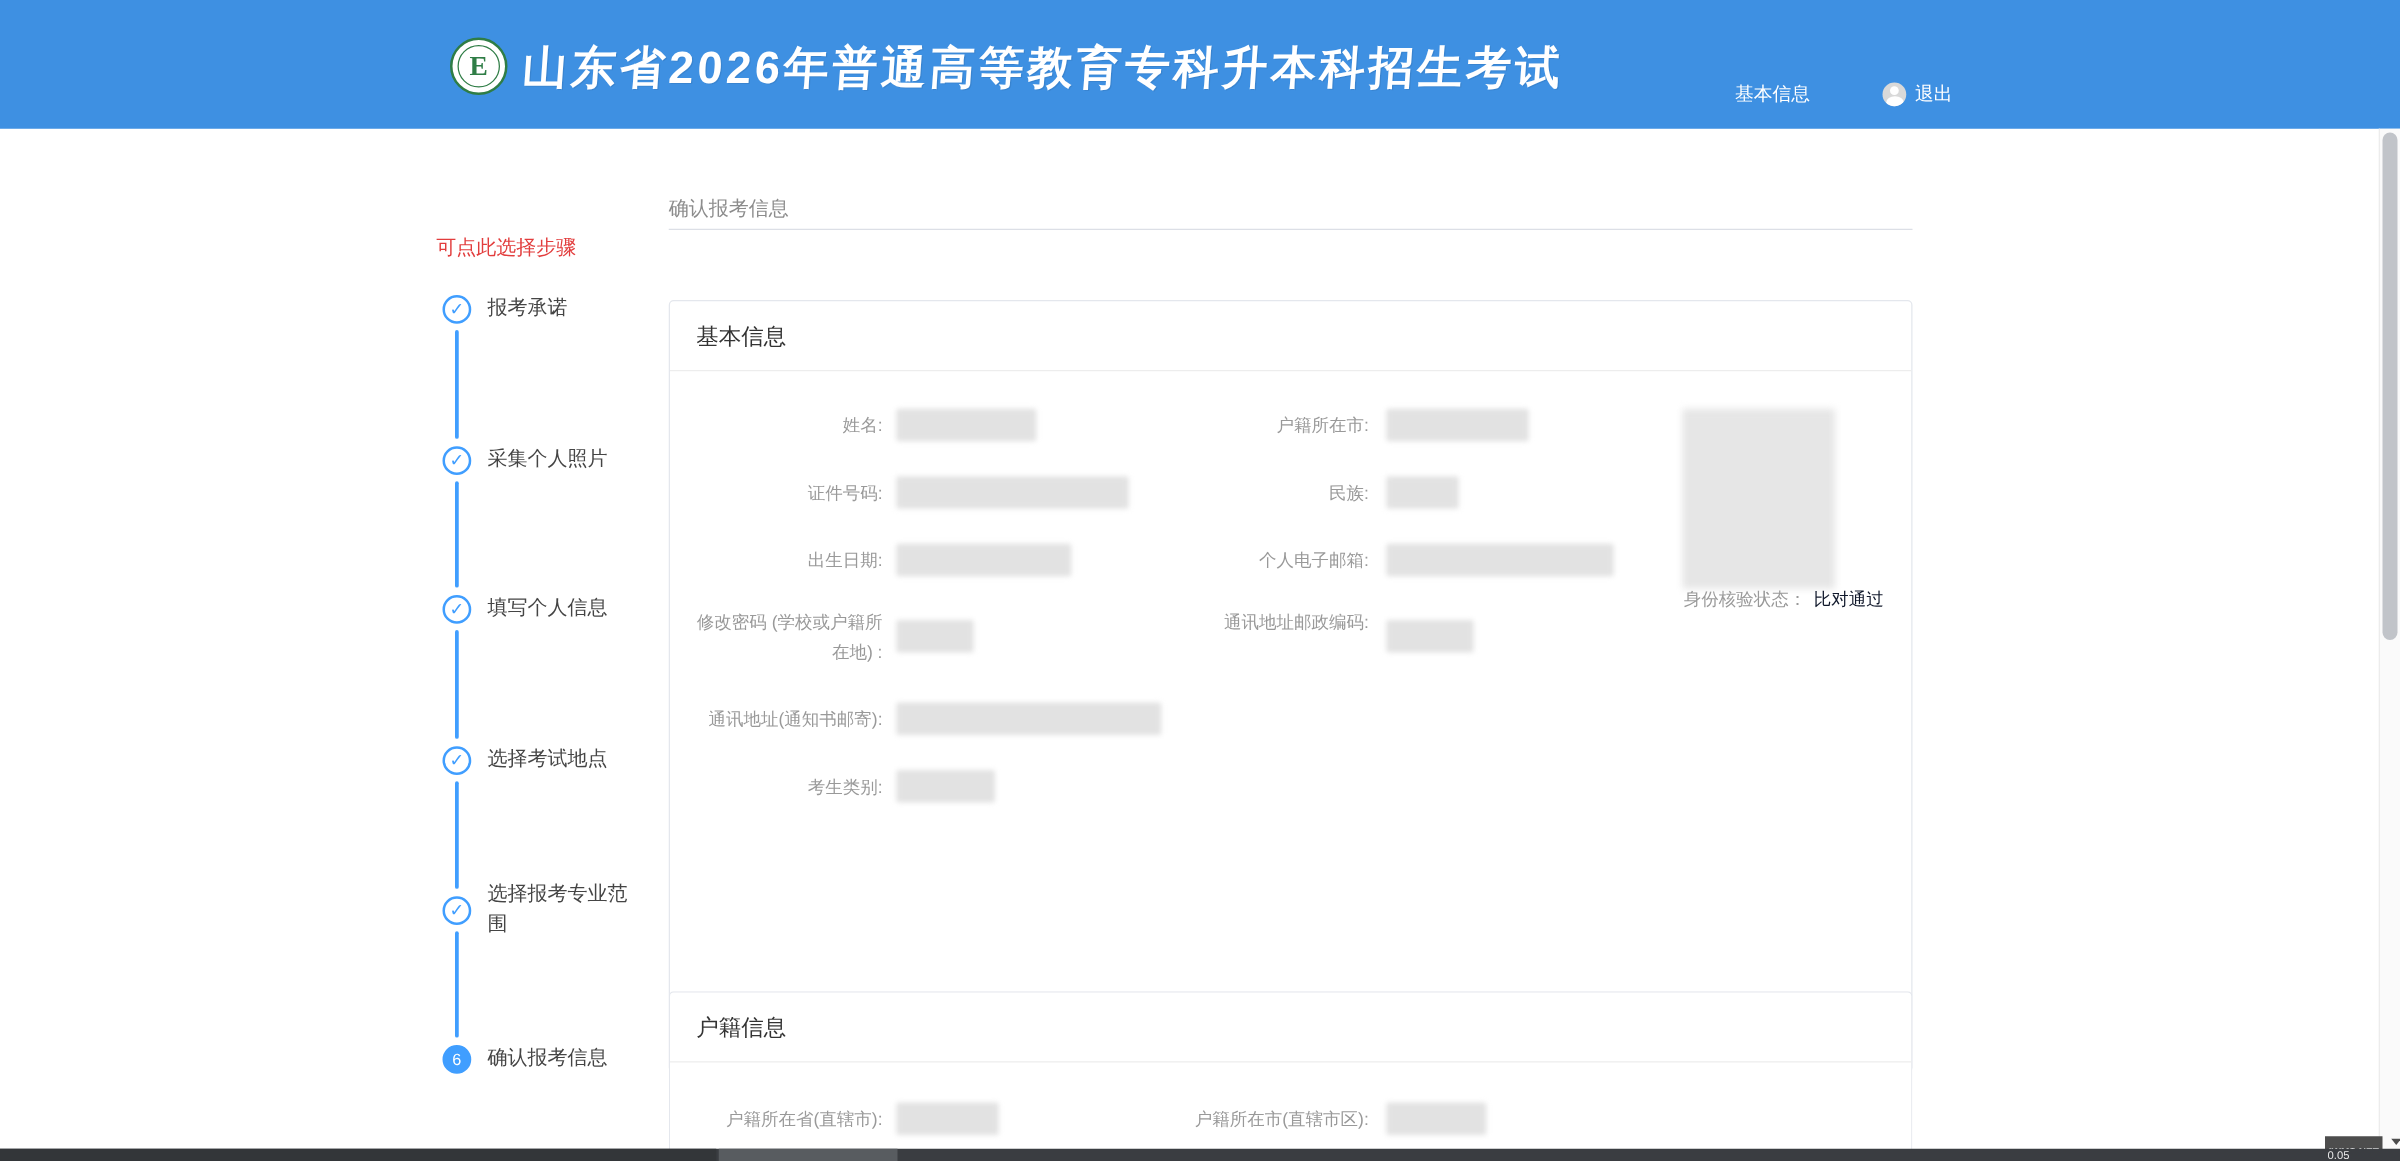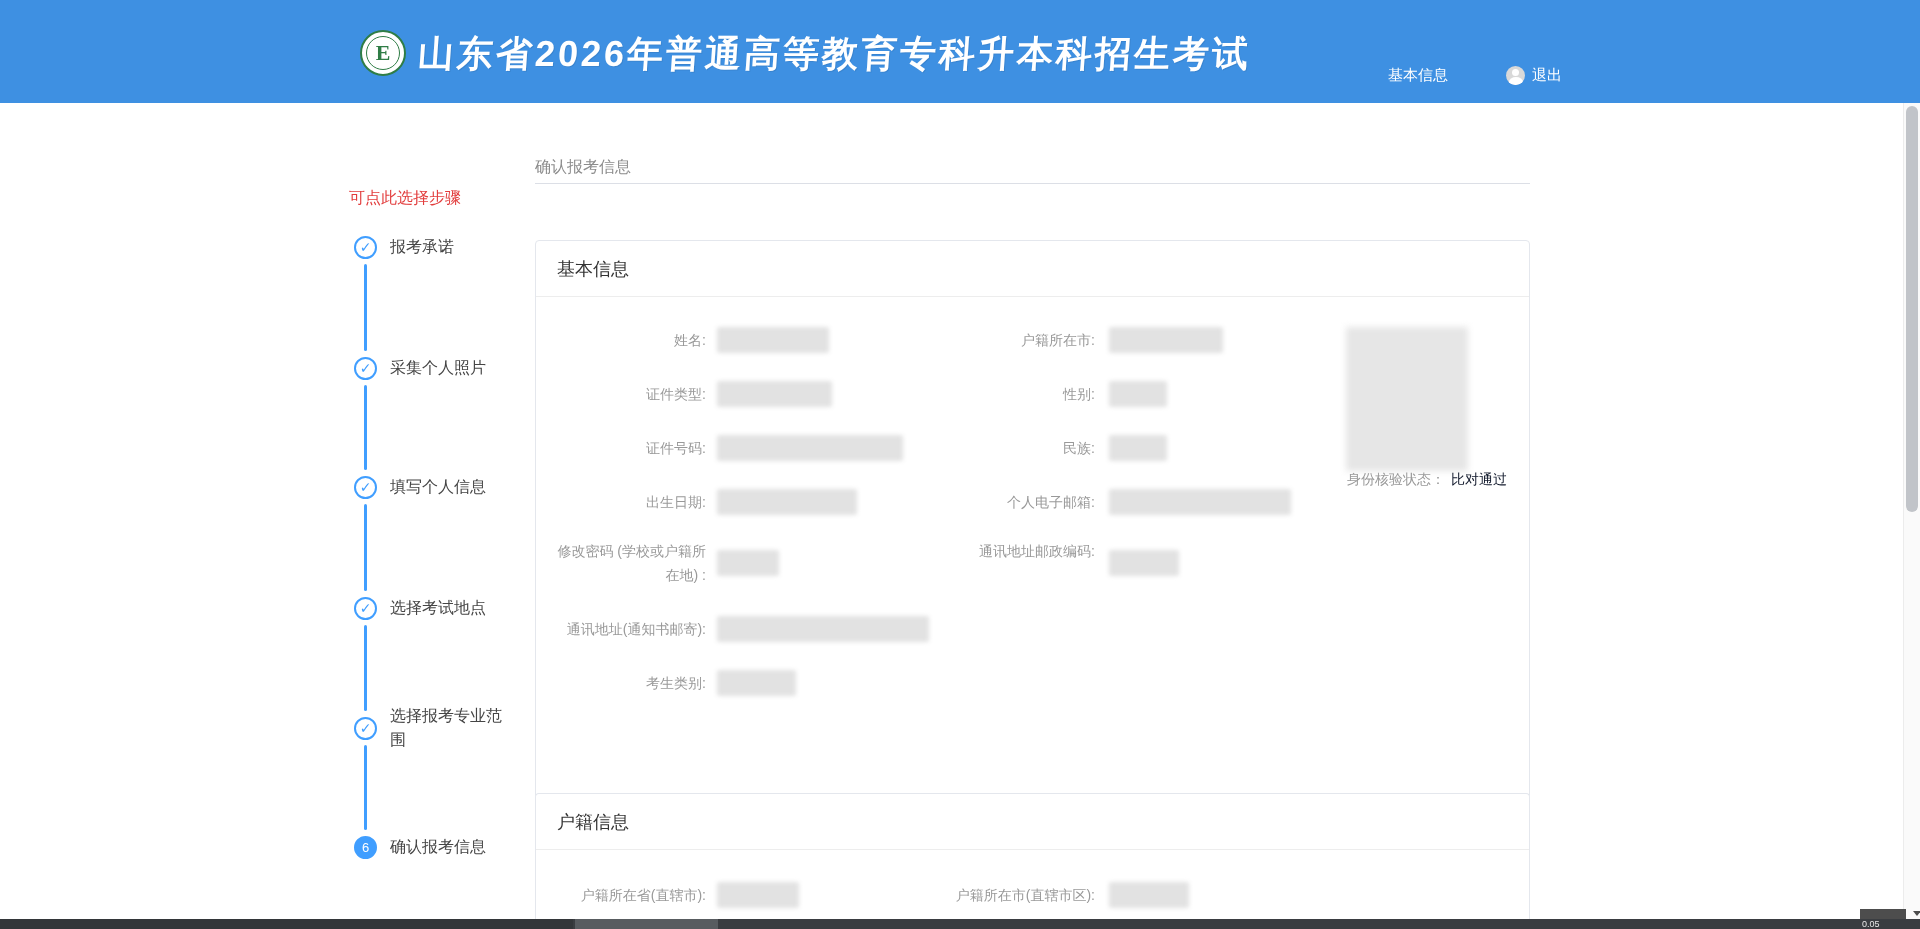--- a/index.html
+++ b/index.html
@@ -243,30 +243,20 @@
         <div class="lbl lbl-l">姓名:</div>
         <div class="val-l">
             <div class="blur-box" style="width:112px;"></div>
           </div>
         <div class="lbl lbl-r">户籍所在市:</div>
         <div class="val-r">
             <div class="blur-box" style="width:114px;"></div>
           </div>
       </div>
       <div class="frow">
-        <div class="lbl lbl-l">证件类型:</div>
-        <div class="val-l">
-            <div class="blur-box" style="width:115px;"></div>
-          </div>
-        <div class="lbl lbl-r">性别:</div>
-        <div class="val-r">
-            <div class="blur-box" style="width:58px;"></div>
-          </div>
-      </div>
-      <div class="frow">
         <div class="lbl lbl-l">证件号码:</div>
         <div class="val-l">
             <div class="blur-box" style="width:186px;"></div>
           </div>
         <div class="lbl lbl-r">民族:</div>
         <div class="val-r">
             <div class="blur-box" style="width:58px;"></div>
           </div>
       </div>
       <div class="frow">

